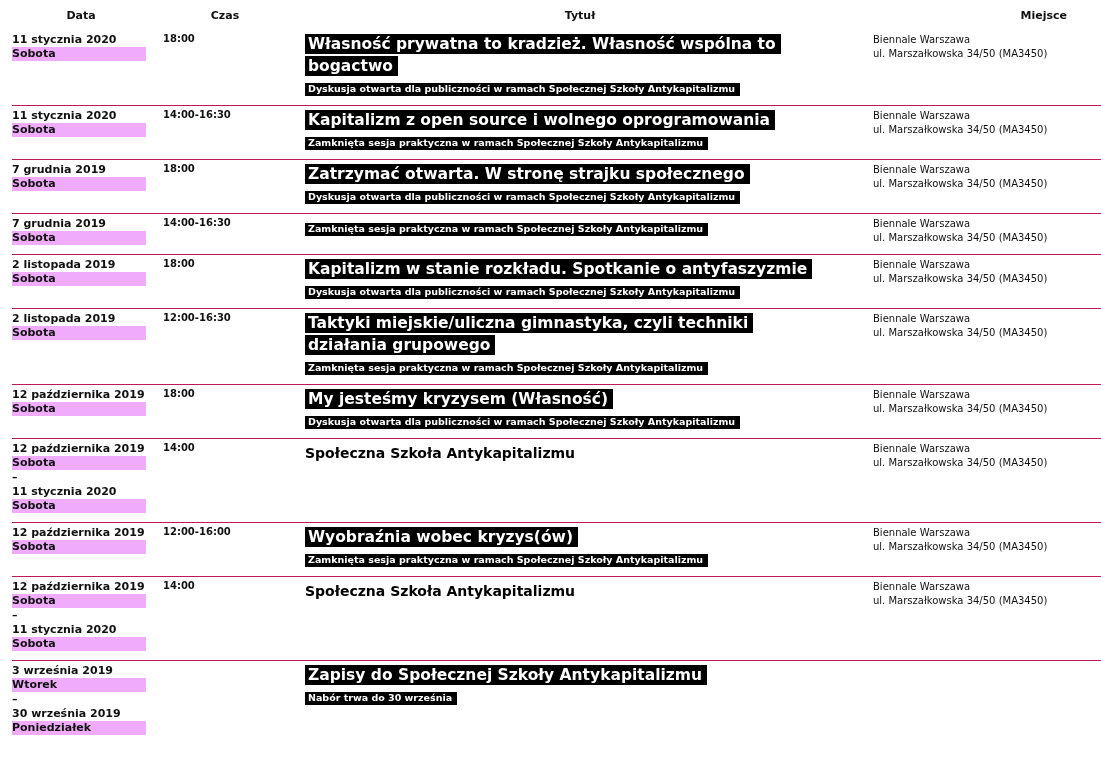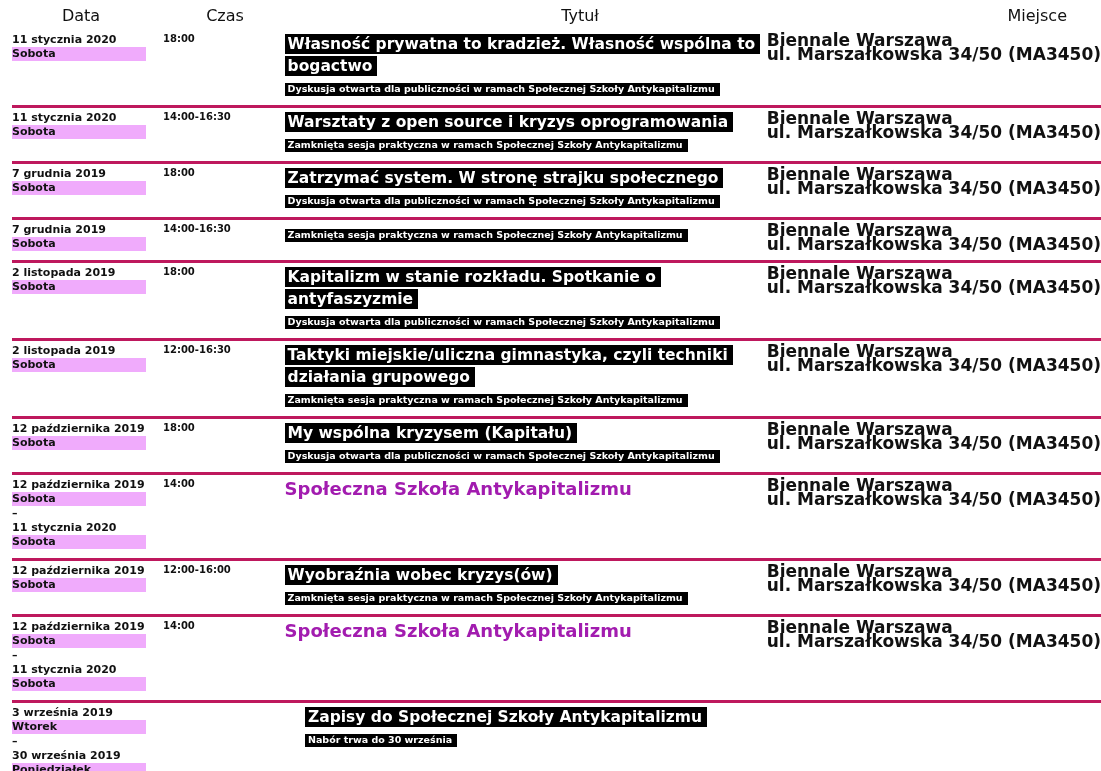--- a/index.html
+++ b/index.html
@@ -4,54 +4,54 @@
 <style>
   html, body { margin: 0; padding: 0; background: #ffffff; }
   body {
     width: 1101px; height: 771px; overflow: hidden;
     font-family: "DejaVu Sans", "Liberation Sans", sans-serif;
     color: #111;
   }
   .table { position: relative; width: 1101px; }
   .head {
     display: flex; height: 30px; align-items: center;
-    font-size: 16px; font-weight: normal; justify-content: space-between;
+    font-size: 11px; font-weight: bold; justify-content: space-between;
   }
   .head .c-date { width: 150px; text-align: center; padding-left: 12px; box-sizing: border-box; }
   .head .c-time { width: 150px; text-align: center; padding-left: 0; }
   .head .c-title { width: 560px; text-align: center; }
   .head .c-place { flex: 1; text-align: right; padding-right: 34px; }
 
   .row {
-    display: flex; border-bottom: 3px solid #be185d;
+    display: flex; border-bottom: 1px solid #be185d;
     margin-left: 12px; box-sizing: border-box;
     padding-top: 3px; padding-bottom: 9px;
   }
   .row:last-child { border-bottom: none; }
   .col-date { width: 134px; font-size: 11px; font-weight: bold; }
   .col-time { width: 150px; padding-left: 17px; box-sizing: border-box; font-size: 10px; font-weight: bold; }
   .col-title { width: 567px; padding-left: 9px; box-sizing: border-box; }
-  .col-place { flex: 1; font-size: 17px; font-weight: bold; line-height: 14px; padding-left: 10px; }
+  .col-place { flex: 1; font-size: 10px; font-weight: normal; line-height: 14px; padding-left: 10px; }
 
   .date-text { line-height: 14px; display: block; }
   .weekday {
     display: block; background: #f0abfc; color: #111;
     line-height: 14px; height: 14px; width: 134px;
     font-size: 11px; font-weight: bold;
   }
   .dash { display: block; line-height: 15px; height: 15px; font-size: 11px; }
 
   .title-hl {
     display: inline; background: #000; color: #fff;
     font-size: 15.5px; font-weight: bold; line-height: 22px;
     padding: 1px 5px 1px 3px;
     box-decoration-break: clone; -webkit-box-decoration-break: clone;
   }
   .title-plain {
-    font-size: 18px; font-weight: bold; line-height: 22px; color: #a21caf;
+    font-size: 14px; font-weight: bold; line-height: 22px; color: #000000;
   }
   .title-block { max-width: 520px; line-height: 22px; margin-top: 0; }
   .subtitle {
     display: inline-block; background: #000; color: #fff;
     font-size: 9.5px; font-weight: bold; line-height: 12px;
     padding: 0 5px 1px 3px; margin-top: 4px;
     white-space: nowrap;
   }
   .place-line { display: block; white-space: nowrap; }
 </style>
@@ -77,33 +77,33 @@
           <span class="place-line">Biennale Warszawa</span>
           <span class="place-line">ul. Marszałkowska 34/50 (MA3450)</span>
         </div>
       </div>
       <div class="row">
         <div class="col-date">
           <span class="date-text">11 stycznia 2020</span>
           <span class="weekday">Sobota</span>
         </div>
         <div class="col-time">14:00-16:30</div>
-        <div class="col-title"><div class="title-block"><span class="title-hl">Warsztaty z open source i kryzys oprogramowania</span></div><span class="subtitle">Zamknięta sesja praktyczna w ramach Społecznej Szkoły Antykapitalizmu</span></div>
+        <div class="col-title"><div class="title-block"><span class="title-hl">Kapitalizm z open source i wolnego oprogramowania</span></div><span class="subtitle">Zamknięta sesja praktyczna w ramach Społecznej Szkoły Antykapitalizmu</span></div>
         <div class="col-place">
           <span class="place-line">Biennale Warszawa</span>
           <span class="place-line">ul. Marszałkowska 34/50 (MA3450)</span>
         </div>
       </div>
       <div class="row">
         <div class="col-date">
           <span class="date-text">7 grudnia 2019</span>
           <span class="weekday">Sobota</span>
         </div>
         <div class="col-time">18:00</div>
-        <div class="col-title"><div class="title-block"><span class="title-hl">Zatrzymać system. W stronę strajku społecznego</span></div><span class="subtitle">Dyskusja otwarta dla publiczności w ramach Społecznej Szkoły Antykapitalizmu</span></div>
+        <div class="col-title"><div class="title-block"><span class="title-hl">Zatrzymać otwarta. W stronę strajku społecznego</span></div><span class="subtitle">Dyskusja otwarta dla publiczności w ramach Społecznej Szkoły Antykapitalizmu</span></div>
         <div class="col-place">
           <span class="place-line">Biennale Warszawa</span>
           <span class="place-line">ul. Marszałkowska 34/50 (MA3450)</span>
         </div>
       </div>
       <div class="row">
         <div class="col-date">
           <span class="date-text">7 grudnia 2019</span>
           <span class="weekday">Sobota</span>
         </div>
@@ -137,21 +137,21 @@
           <span class="place-line">Biennale Warszawa</span>
           <span class="place-line">ul. Marszałkowska 34/50 (MA3450)</span>
         </div>
       </div>
       <div class="row">
         <div class="col-date">
           <span class="date-text">12 października 2019</span>
           <span class="weekday">Sobota</span>
         </div>
         <div class="col-time">18:00</div>
-        <div class="col-title"><div class="title-block"><span class="title-hl">My wspólna kryzysem (Kapitału)</span></div><span class="subtitle">Dyskusja otwarta dla publiczności w ramach Społecznej Szkoły Antykapitalizmu</span></div>
+        <div class="col-title"><div class="title-block"><span class="title-hl">My jesteśmy kryzysem (Własność)</span></div><span class="subtitle">Dyskusja otwarta dla publiczności w ramach Społecznej Szkoły Antykapitalizmu</span></div>
         <div class="col-place">
           <span class="place-line">Biennale Warszawa</span>
           <span class="place-line">ul. Marszałkowska 34/50 (MA3450)</span>
         </div>
       </div>
       <div class="row">
         <div class="col-date">
           <span class="date-text">12 października 2019</span>
           <span class="weekday">Sobota</span>
           <span class="dash">–</span>

